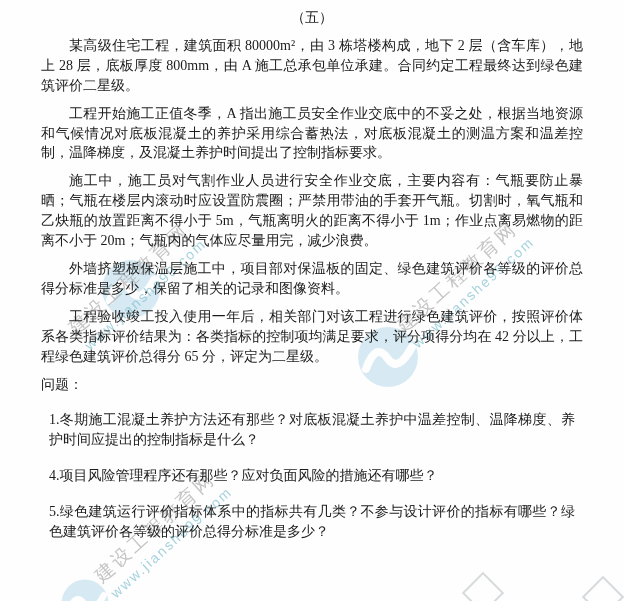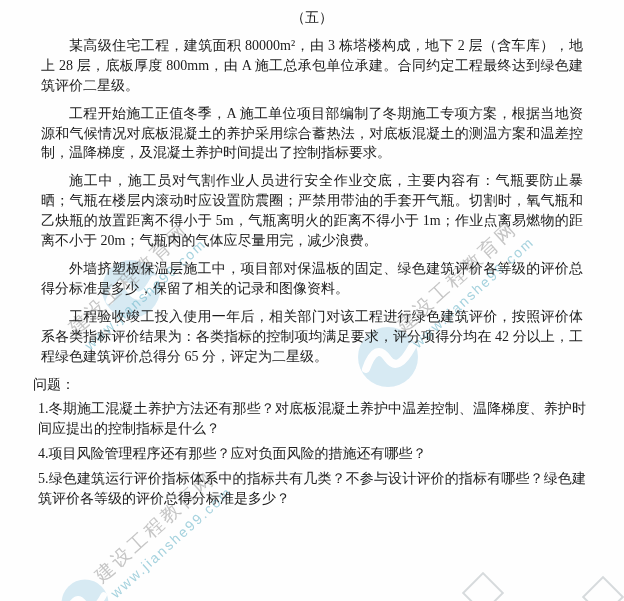--- a/index.html
+++ b/index.html
@@ -9,22 +9,22 @@
     font-family:"Liberation Serif","DejaVu Serif",serif;
   }
   .doc{
     position:absolute;left:33px;top:8px;width:558px;z-index:2;
     color:#1b1b1b;font-size:14px;line-height:19.9px;
   }
   .doc-title{text-align:center;margin:0 0 4px 0;}
   .section-label{margin:0;}
   .para{margin:8px;text-indent:2em;text-align:justify;}
   .para.gap{margin-top:4px;}
-  .questions-label{margin:0;}
-  .question{margin:5px;text-align:justify;}
+  .questions-label{margin:8px;}
+  .question{margin:16px;text-align:justify;}
   
   .wm-text{
     position:absolute;z-index:1;transform:rotate(-42deg);
     transform-origin:left bottom;white-space:nowrap;pointer-events:none;
     text-align:left;
   }
   .wm-site{
     display:block;font-size:19px;letter-spacing:3px;
     color:rgba(158,158,158,0.60);
   }
@@ -67,21 +67,21 @@
   <span class="wm-url">www.jianshe99.com</span>
 </div>
 <div class="wm-text" style="left:118px;top:558px;">
   <span class="wm-site">建设工程教育网</span>
   <span class="wm-url">www.jianshe99.com</span>
 </div>
 
 <div class="doc">
   <p class="doc-title">（五）</p>
   <p class="para">某高级住宅工程，建筑面积 80000m²，由 3 栋塔楼构成，地下 2 层（含车库），地上 28 层，底板厚度 800mm，由 A 施工总承包单位承建。合同约定工程最终达到绿色建筑评价二星级。</p>
-  <p class="para gap">工程开始施工正值冬季，A 施工单位项目部编制了冬期施工专项方案，根据当地资源和气候情况对底板混凝土的养护采用综合蓄热法，对底板混凝土的测温方案和温差控制，温降梯度，及混凝土养护时间提出了控制指标要求。</p>
+  <p class="para gap">工程开始施工正值冬季，A 指出施工员安全作业交底中的不妥之处，根据当地资源和气候情况对底板混凝土的养护采用综合蓄热法，对底板混凝土的测温方案和温差控制，温降梯度，及混凝土养护时间提出了控制指标要求。</p>
   <p class="para">施工中，施工员对气割作业人员进行安全作业交底，主要内容有：气瓶要防止暴晒；气瓶在楼层内滚动时应设置防震圈；严禁用带油的手套开气瓶。切割时，氧气瓶和乙炔瓶的放置距离不得小于 5m，气瓶离明火的距离不得小于 1m；作业点离易燃物的距离不小于 20m；气瓶内的气体应尽量用完，减少浪费。</p>
   <p class="para">外墙挤塑板保温层施工中，项目部对保温板的固定、绿色建筑评价各等级的评价总得分标准是多少，保留了相关的记录和图像资料。</p>
   <p class="para">工程验收竣工投入使用一年后，相关部门对该工程进行绿色建筑评价，按照评价体系各类指标评价结果为：各类指标的控制项均满足要求，评分项得分均在 42 分以上，工程绿色建筑评价总得分 65 分，评定为二星级。</p>
   <p class="questions-label">问题：</p>
   <p class="question">1.冬期施工混凝土养护方法还有那些？对底板混凝土养护中温差控制、温降梯度、养护时间应提出的控制指标是什么？</p>
   <p class="question">4.项目风险管理程序还有那些？应对负面风险的措施还有哪些？</p>
   <p class="question">5.绿色建筑运行评价指标体系中的指标共有几类？不参与设计评价的指标有哪些？绿色建筑评价各等级的评价总得分标准是多少？</p>
 </div>
 
 </body></html>

